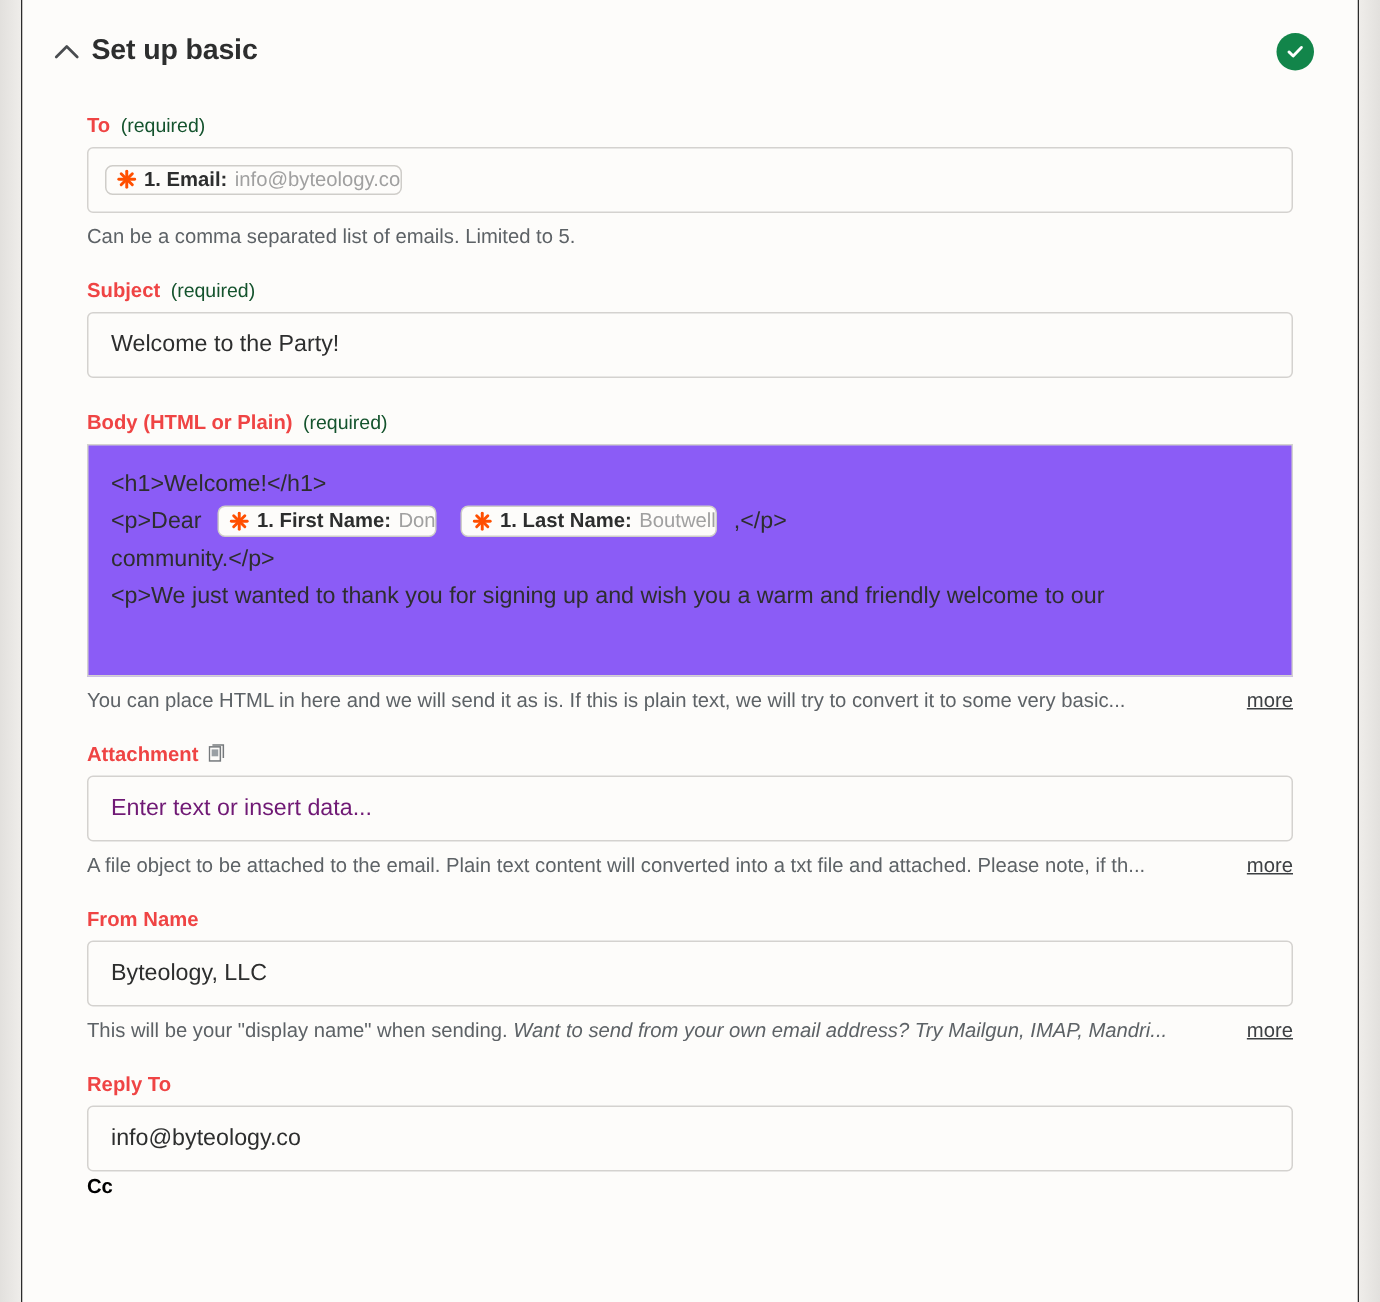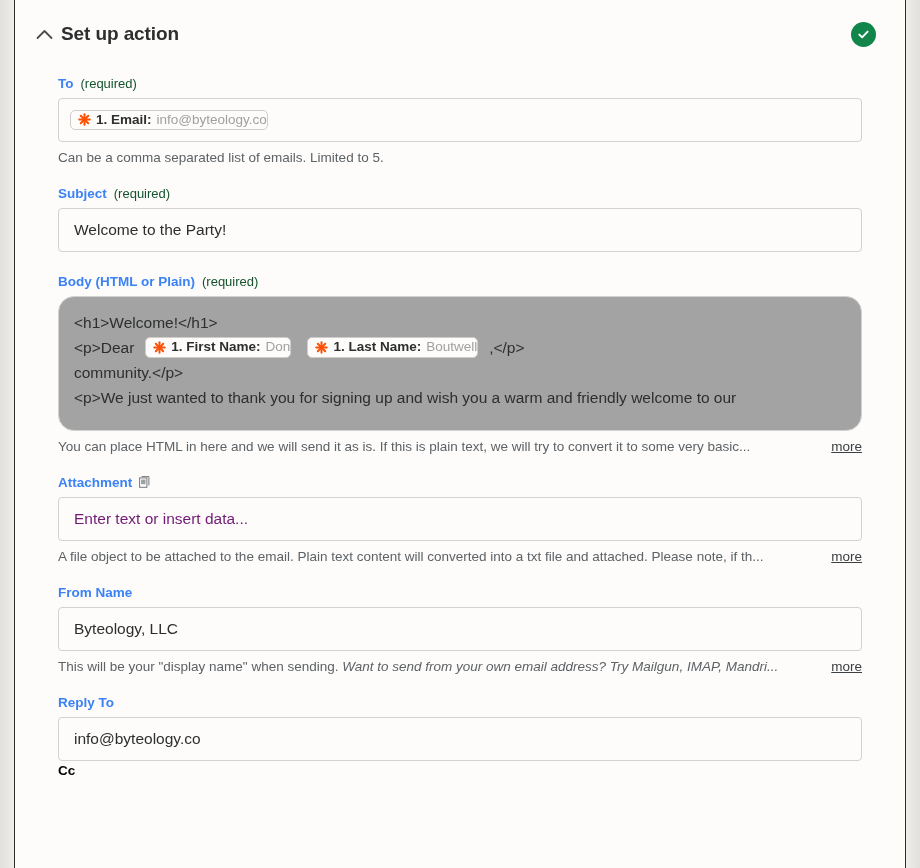--- a/index.html
+++ b/index.html
@@ -82,21 +82,21 @@
 
   .field-label-row {
     display: flex;
     align-items: baseline;
     gap: 7px;
     margin-bottom: 7px;
   }
   .field-label {
     font-size: 13.5px;
     font-weight: bold;
-    color: #3b82f6;
+    color: #ef4444;
   }
   .field-required {
     font-size: 13px;
     color: #14532d;
     font-weight: normal;
   }
   .label-file-icon {
     position: relative;
     top: 1px;
     display: inline-flex;
@@ -111,24 +111,24 @@
     display: flex;
     align-items: center;
     padding: 0 15px;
     font-size: 15.5px;
     color: #2d2e2e;
   }
   .input-box.token-holder { padding: 0 11px; }
   .input-box .placeholder { color: #701a75; }
 
   .textarea-box {
-    background: #a3a3a3;
+    background: #8b5cf6;
     border: 1.3px solid #d4d2cf;
-    border-radius: 16px;
-    height: 135px;
+    border-radius: 0;
+    height: 155px;
     padding: 13px 15px;
     font-size: 15.5px;
     color: #2d2e2e;
     line-height: 25px;
     overflow: hidden;
   }
   .body-line { display: block; }
   .body-line.inline-row {
     display: flex;
     align-items: center;
@@ -204,21 +204,21 @@
   <div class="gutter right"></div>
 
   <div class="card">
 
     <div class="card-header">
       <div class="chevron-btn">
         <svg width="17" height="11" viewBox="0 0 17 11">
           <path d="M1.5 9 L8.5 2 L15.5 9" fill="none" stroke="#4a4d50" stroke-width="1.8" stroke-linecap="round" stroke-linejoin="round"></path>
         </svg>
       </div>
-      <div class="header-title">Set up action</div>
+      <div class="header-title">Set up basic</div>
       <div class="header-spacer"></div>
       <div class="status-badge">
         <svg width="15" height="15" viewBox="0 0 15 15">
           <path d="M3.3 7.6 L6.1 10.3 L11.6 4.6" fill="none" stroke="#ffffff" stroke-width="1.9" stroke-linecap="round" stroke-linejoin="round"></path>
         </svg>
       </div>
     </div>
 
     <div class="form">
 

